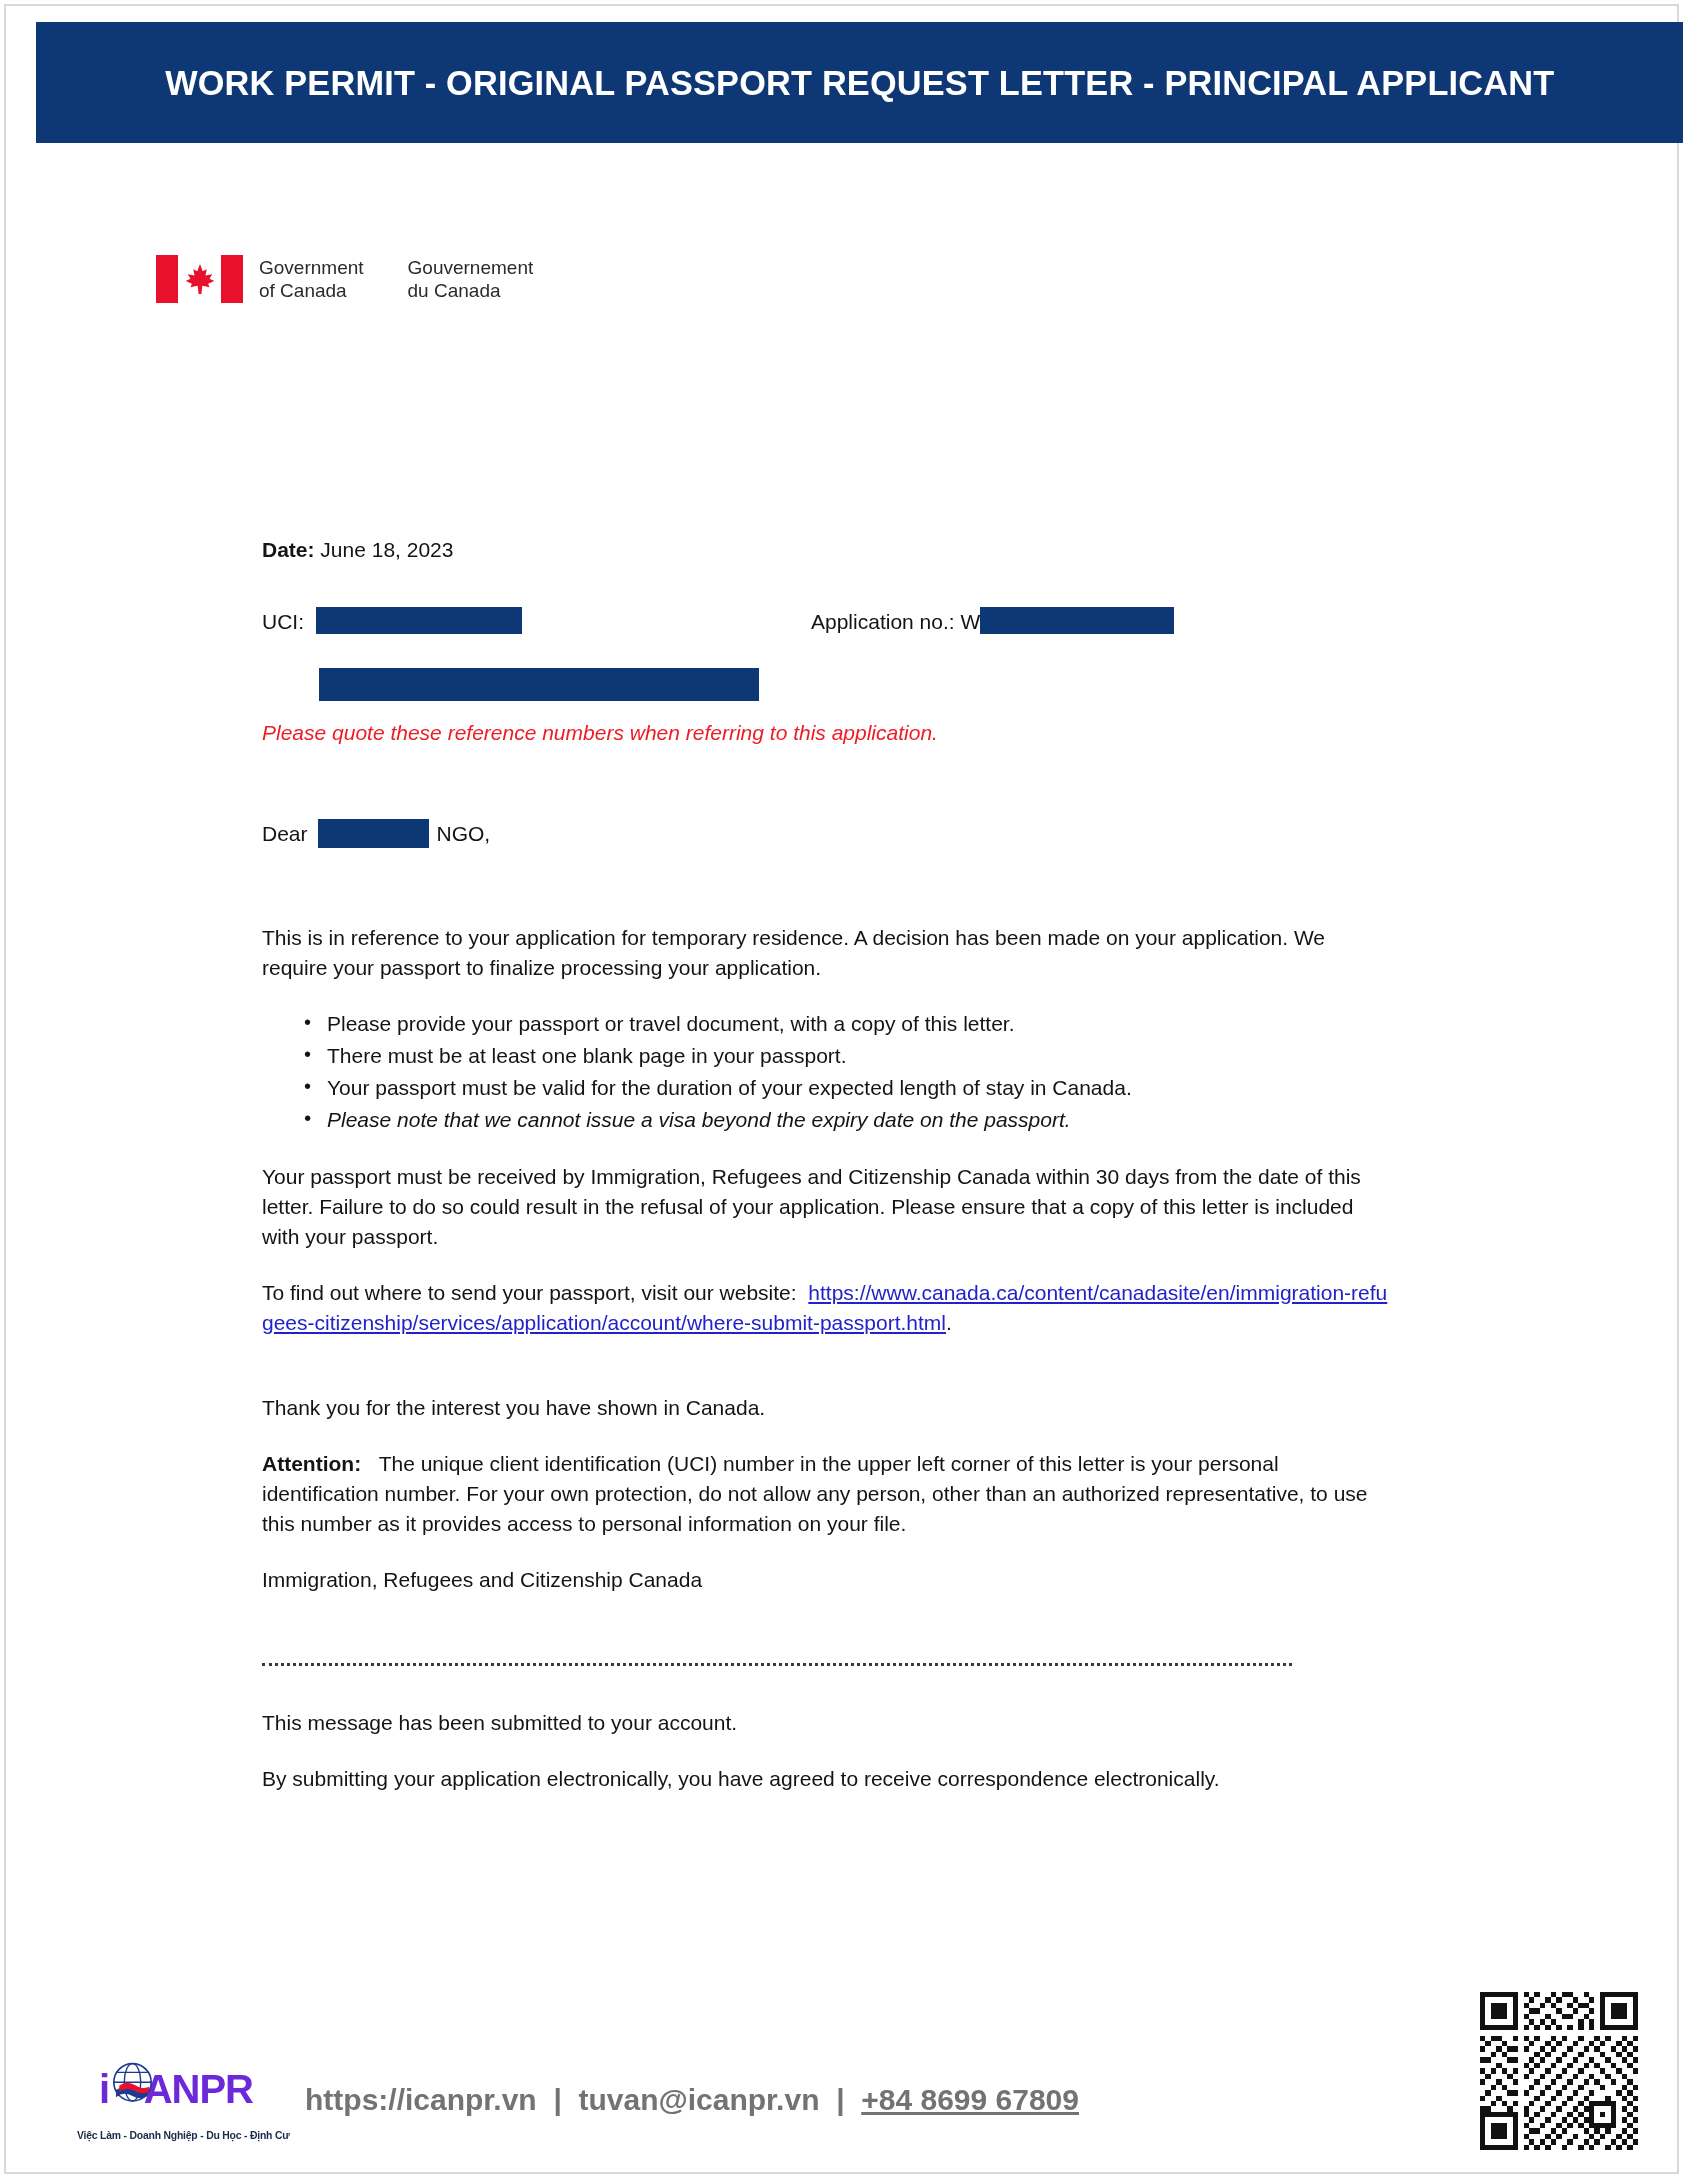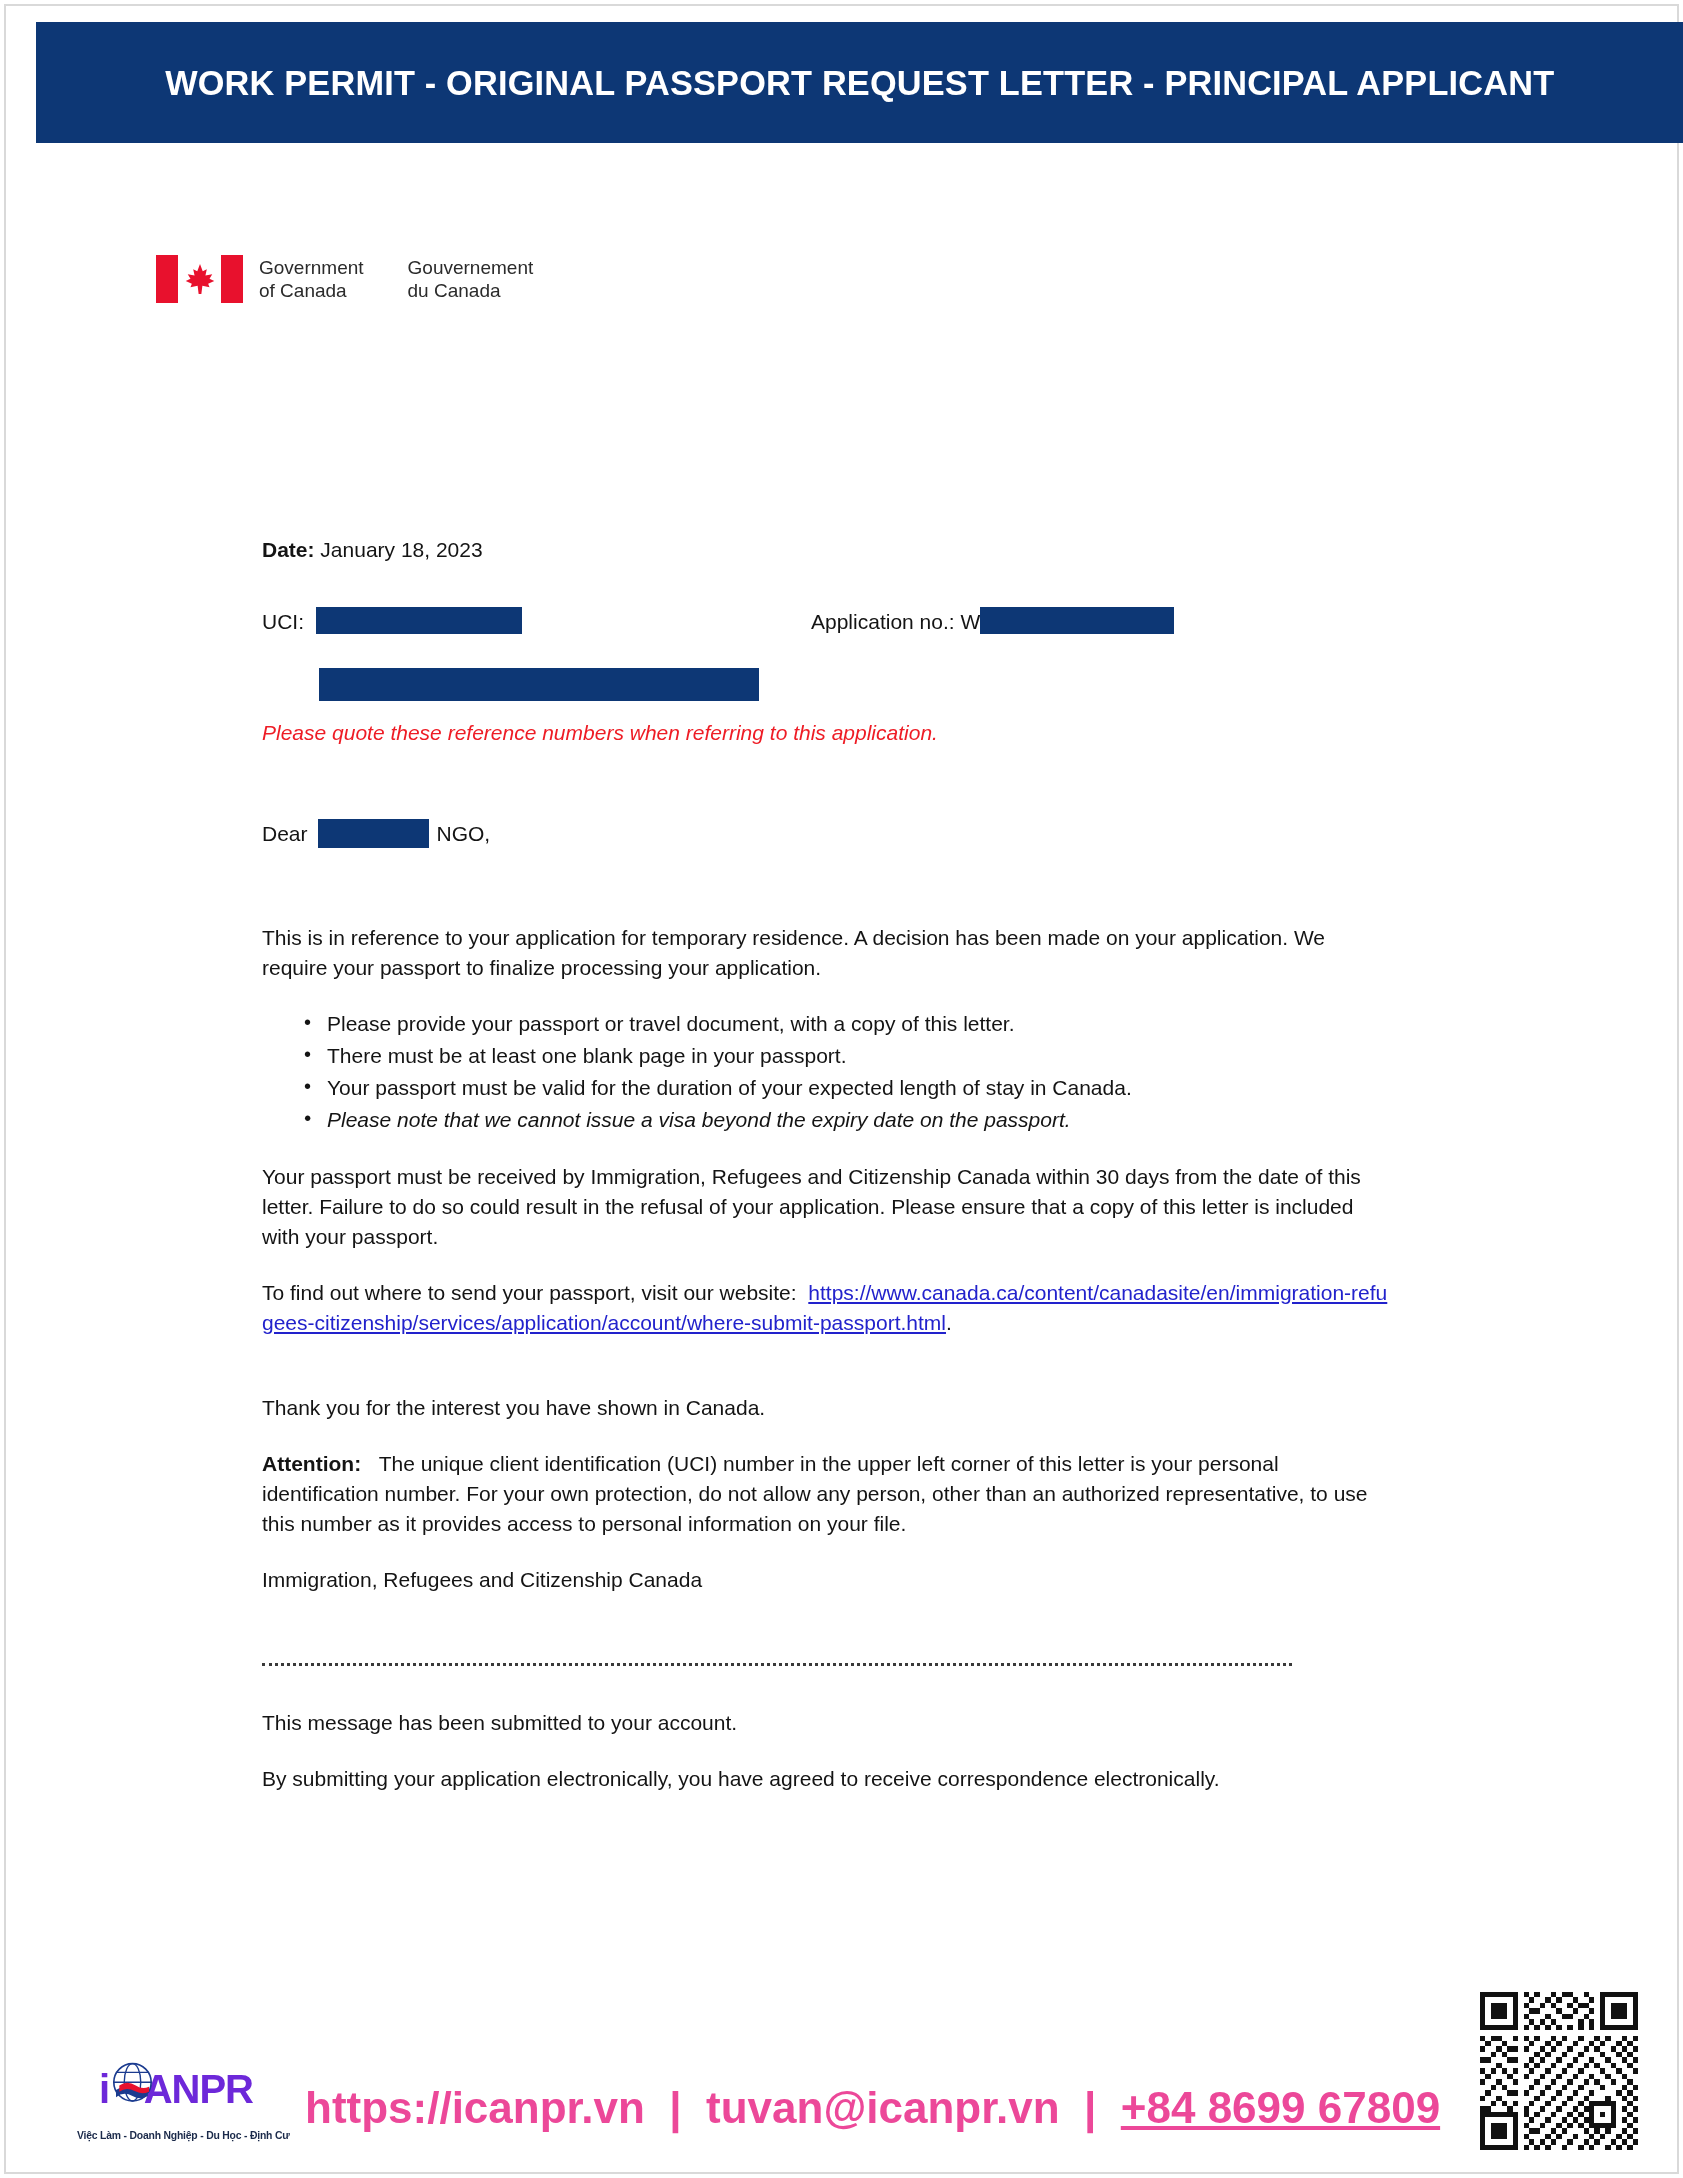--- a/index.html
+++ b/index.html
@@ -231,22 +231,22 @@
     margin-top: 16px;
     white-space: nowrap;
     letter-spacing: -0.2px;
   }
   .footer-contact {
     position: absolute;
     left: 305px;
     top: 14px;
     font-family: "Liberation Sans", sans-serif;
     font-weight: bold;
-    font-size: 44px;
-    color: #ec4899;
+    font-size: 30px;
+    color: #737373;
     white-space: nowrap;
   }
   .footer-contact .u { text-decoration: underline; }
 </style>
 </head>
 <body>
 
 <div id="page">
 
   <div class="page-border"></div>
@@ -272,21 +272,21 @@
         <div>Gouvernement</div>
         <div>du Canada</div>
       </div>
     </div>
   </div>
 
   <div class="letter">
 
     <div class="row-date">
       <span class="bold">Date:</span>
-      <span>January 18, 2023</span>
+      <span>June 18, 2023</span>
     </div>
 
     <div class="ref-grid">
       <div class="ref-left">
         <span class="inline">
           <span>UCI:</span>
           <span class="redact r-uci"></span>
         </span>
       </div>
       <div class="ref-right">

